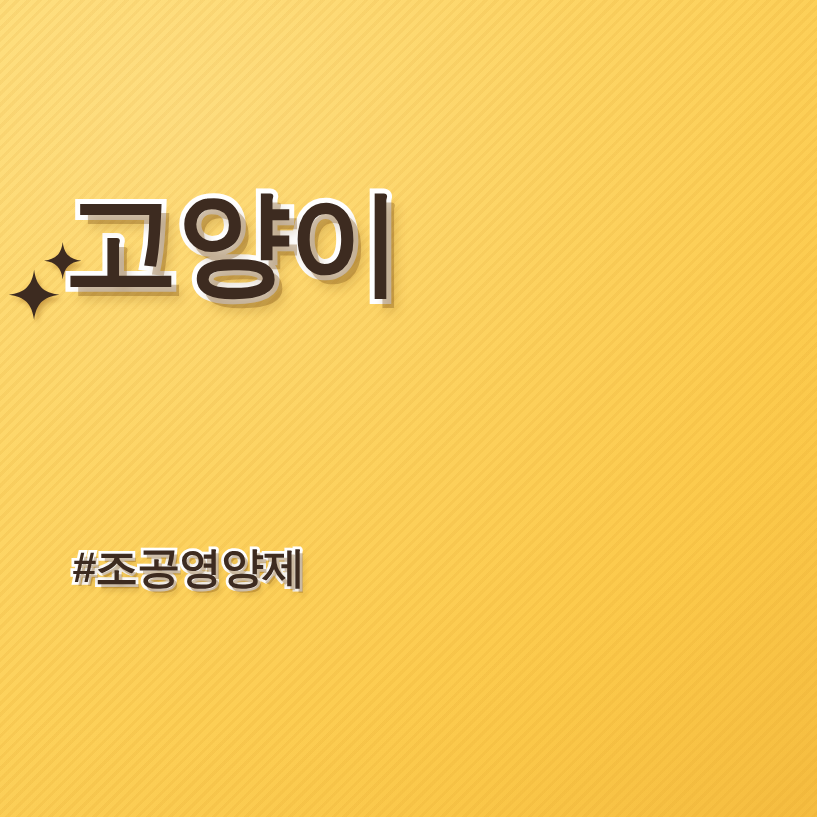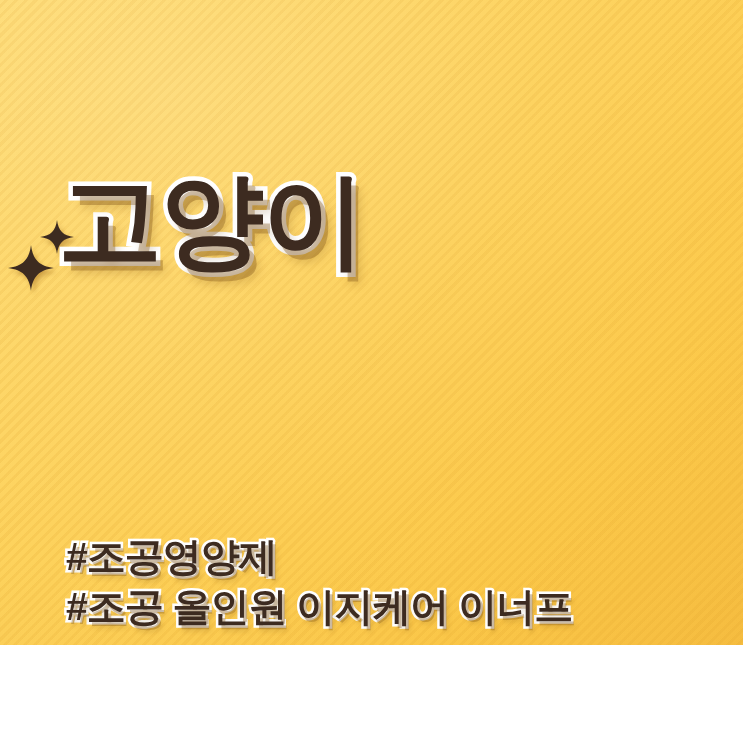--- a/index.html
+++ b/index.html
@@ -5,21 +5,21 @@
 <style>
   html, body {
     margin: 0;
     padding: 0;
     background: #ffffff;
   }
 
   #card {
     position: relative;
     width: 743px;
-    height: 645px;
+    height: 743px;
     overflow: hidden;
     font-family: "Liberation Sans", "DejaVu Sans", sans-serif;
     background-color: #FDD159;
   }
 
   
   .bg-base {
     position: absolute;
     inset: 0;
     background: linear-gradient(135deg,
@@ -91,21 +91,21 @@
        7px 9px 0 rgba(122,79,20,0.34),
        9px 12px 10px rgba(122,79,20,0.22);
   }
 
   #head-line-2 { margin-top: 6px; }
 
   
   .tags {
     position: absolute;
     left: 66px;
-    top: 532px;
+    top: 492px;
     width: 640px;
   }
 
   .tag-line {
     display: block;
     color: #3D2B20;
     font-weight: 700;
     font-size: 39px;
     line-height: 1.28;
     letter-spacing: -1px;
@@ -139,17 +139,16 @@
         <path d="M50 0 C54 32 68 46 100 50 C68 54 54 68 50 100 C46 68 32 54 0 50 C32 46 46 32 50 0 Z" fill="currentColor"></path>
       </svg>
     </div>
 
     <div class="headline">
       <span class="head-line" id="head-line-1">고양이</span>
     </div>
 
     <div class="tags">
       <span class="tag-line">#조공영양제</span>
-      <span class="tag-line">#조공 올인원 이지케어 이너프</span>
     </div>
 
   </div>
 </div>
 
 </body></html>

